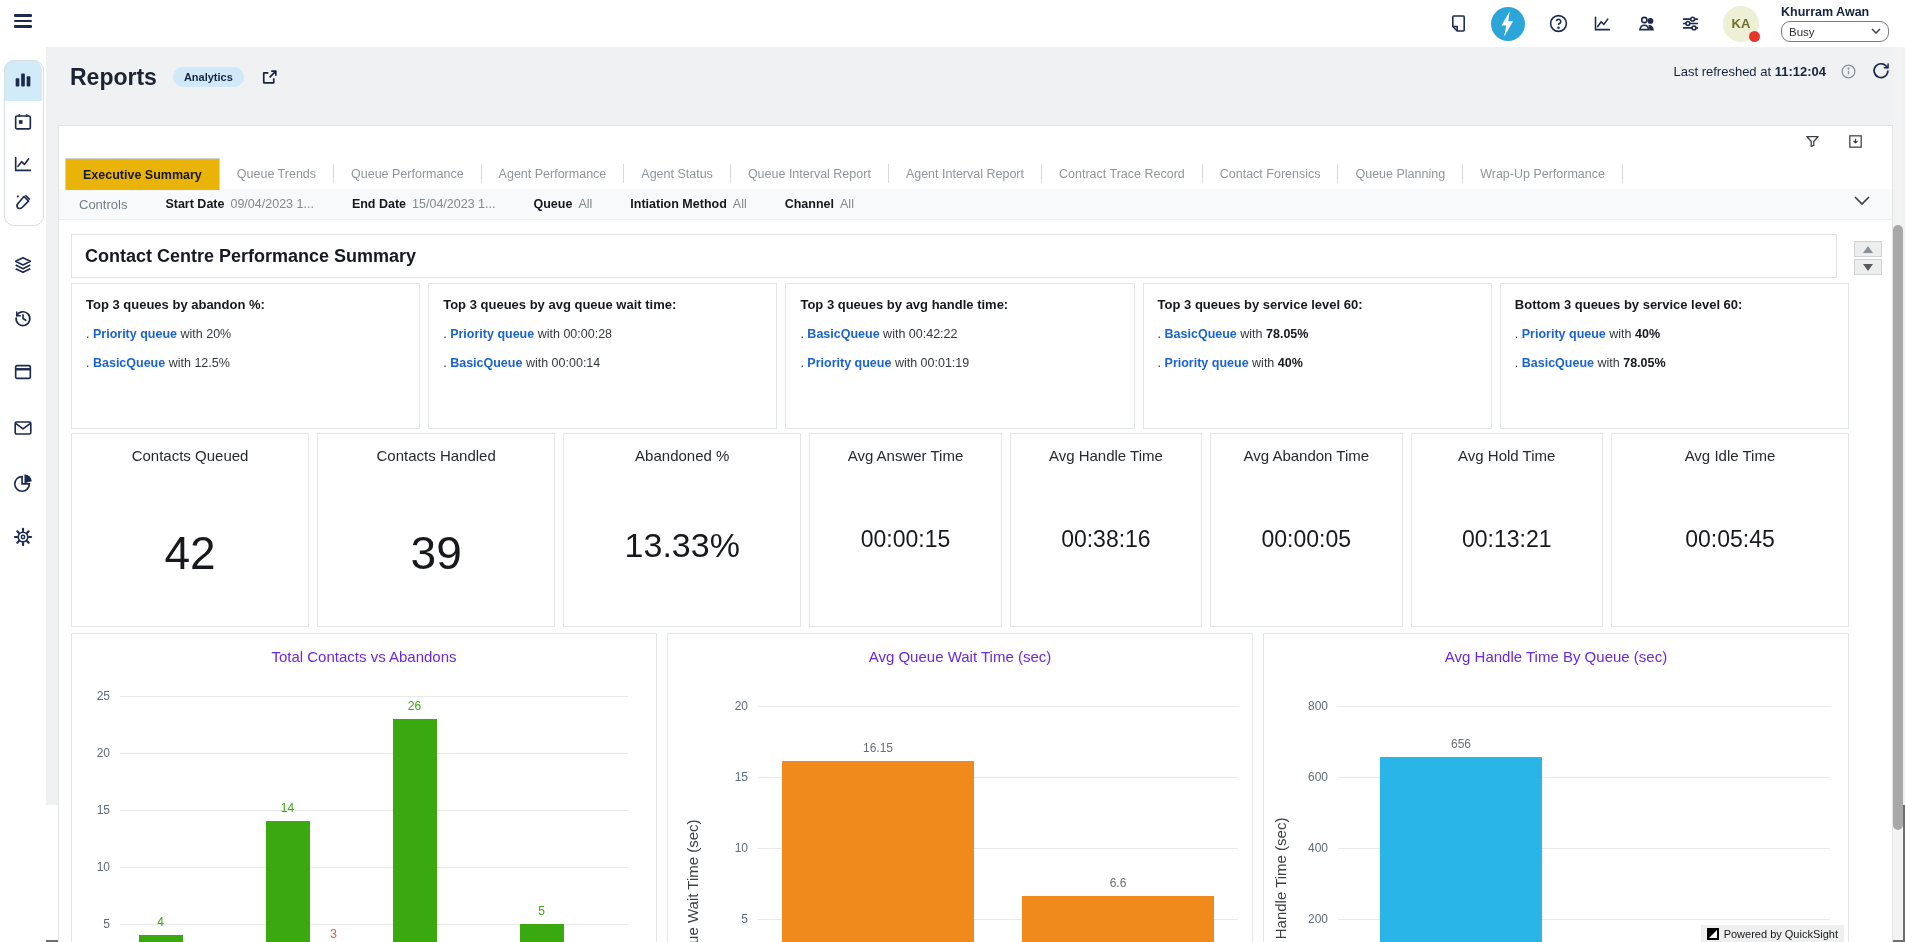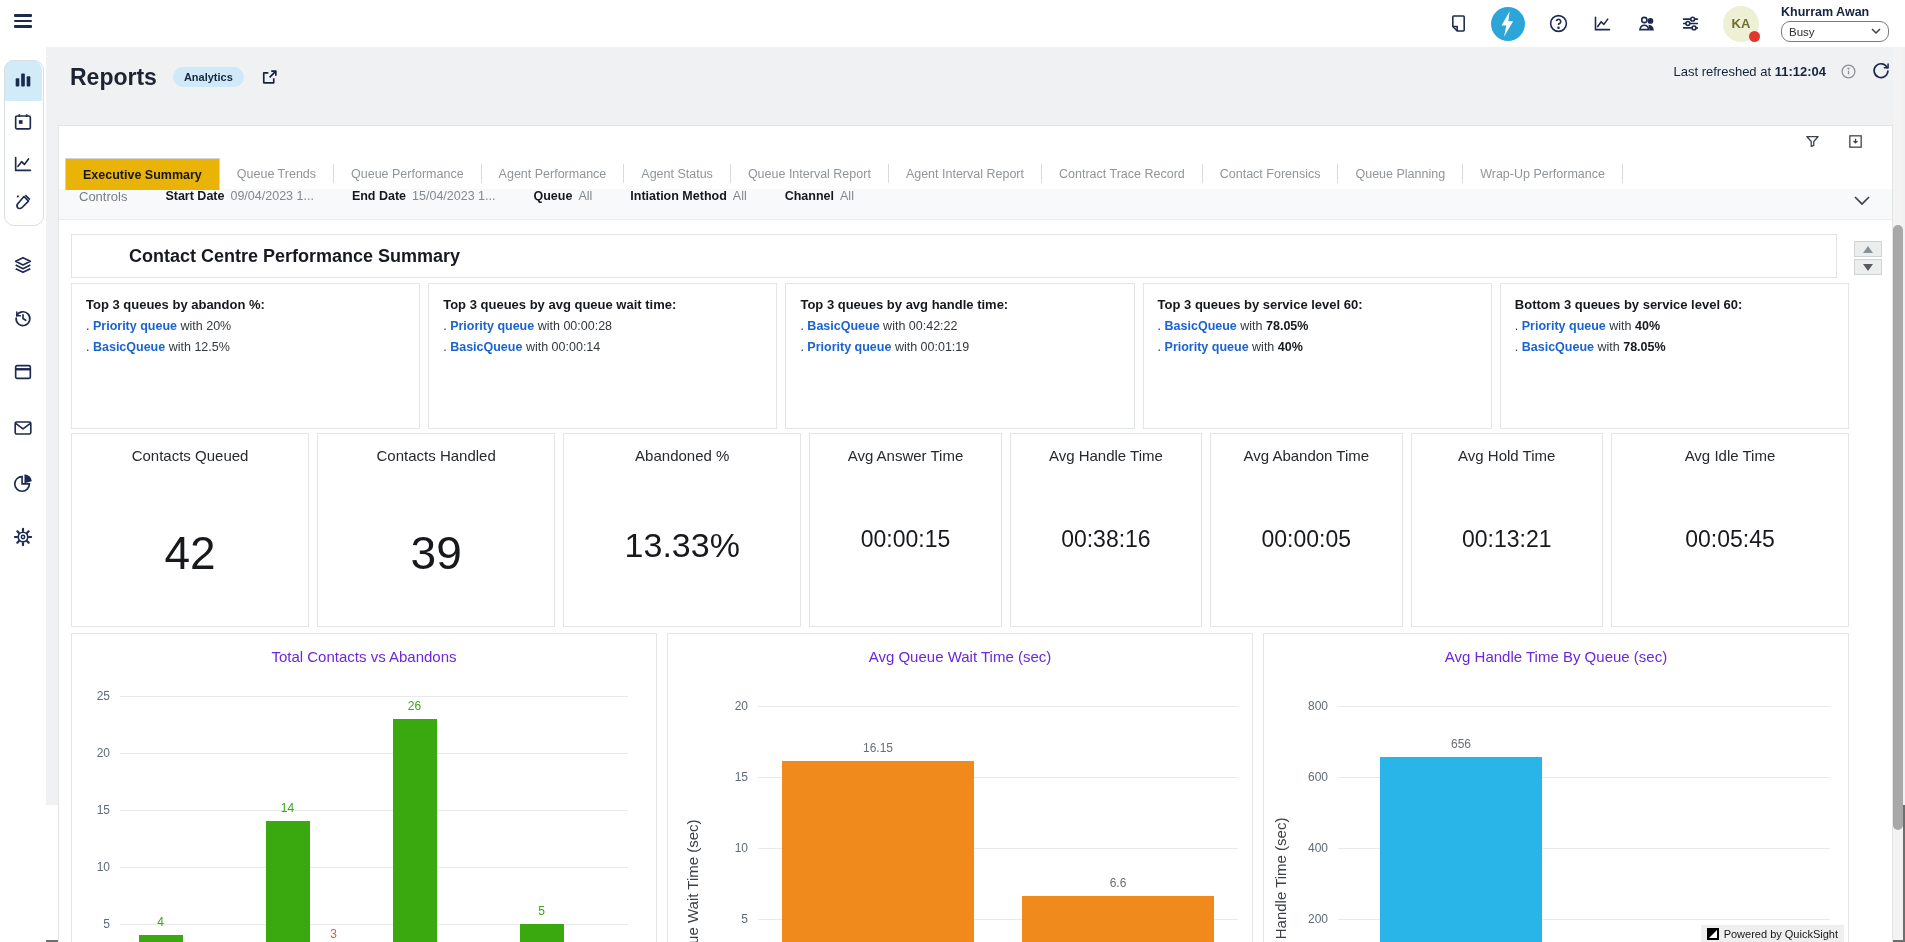--- a/index.html
+++ b/index.html
@@ -40,37 +40,37 @@
   .refresh-text b{font-weight:bold;}
   
   .panel{position:absolute;left:12px;top:78px;width:1833px;height:820px;background:#fff;border:1px solid #e3e5e5;}
   .panel-tools{position:absolute;top:7px;right:28px;display:flex;gap:26px;}
   .panel-tools svg{width:17px;height:17px;cursor:pointer;}
   .tabs-row{position:absolute;left:6px;top:32px;right:60px;height:31px;display:flex;align-items:stretch;border-bottom:1px solid #e7e9e9;}
   .tab{display:flex;align-items:center;padding:0 17px;font-size:12.5px;color:#8f9598;cursor:pointer;white-space:nowrap;}
   .tab:not(.active){border-right:1px solid #d8dbdc;margin:6px 0 6px 0;padding-top:0;padding-bottom:0;}
   .tab.active{border:1px solid #d0d4d5;border-bottom:none;background:#eab308;color:#15181c;font-weight:bold;margin-bottom:-1px;z-index:2;}
   .controls{position:absolute;left:0;top:63px;width:100%;height:31px;background:#f8f9fa;border-bottom:1px solid #ecEDee;
-            display:flex;align-items:flex-start;gap:38px;padding-left:20px;box-sizing:border-box;}
+            display:flex;align-items:center;gap:38px;padding-left:20px;box-sizing:border-box;}
   .controls-label{font-size:13px;color:#747f85;}
   .filter{display:flex;gap:6px;align-items:center;cursor:pointer;}
   .fname{font-size:12.5px;font-weight:bold;color:#15181c;}
   .fval{font-size:12.5px;color:#82898e;}
   .controls-chevron{position:absolute;right:22px;top:70px;cursor:pointer;}
   .section-heading{position:absolute;left:12px;top:108px;width:1766px;height:44px;border:1px solid #e0e3e3;background:#fff;
                    display:flex;align-items:center;padding-left:13px;box-sizing:border-box;}
-  .section-heading span{font-size:18px;font-weight:bold;color:#16191f;margin-left:44px;}
+  .section-heading span{font-size:18px;font-weight:bold;color:#16191f;}
   .spinner{position:absolute;right:10px;top:115px;display:flex;flex-direction:column;gap:2px;}
   .spin-btn{width:26px;height:14px;background:#eceeee;border:1px solid #cfd3d3;display:flex;align-items:center;justify-content:center;cursor:pointer;}
   .spin-btn svg{width:10px;height:7px;}
   
   .insight-row{position:absolute;left:12px;top:157px;width:1778px;height:146px;display:flex;gap:8px;}
   .insight-card{flex:1;background:#fff;border:1px solid #e3e6e6;padding:13px 14px;box-sizing:border-box;}
   .insight-title{font-size:13px;font-weight:bold;color:#15181c;}
-  .insight-item{font-size:12.5px;color:#33383d;margin-top:7px;}
+  .insight-item{font-size:12.5px;color:#33383d;margin-top:15px;}
   .insight-item::before{content:". ";color:#33383d;}
   .queue-link{color:#1b63d1;font-weight:bold;text-decoration:none;cursor:pointer;}
   .ival.b{font-weight:bold;color:#15181c;}
   
   .kpi-row{position:absolute;left:12px;top:307px;width:1778px;height:194px;display:flex;gap:8px;}
   .kpi-card{flex:1;background:#fff;border:1px solid #e3e6e6;position:relative;}
   .kpi-card.wide{flex:1.24;}
   .kpi-label{position:absolute;top:13px;width:100%;text-align:center;font-size:15px;color:#26292e;}
   .kpi-value{position:absolute;top:48%;width:100%;text-align:center;color:#17191c;}
   .kpi-value.xl{font-size:46px;}

